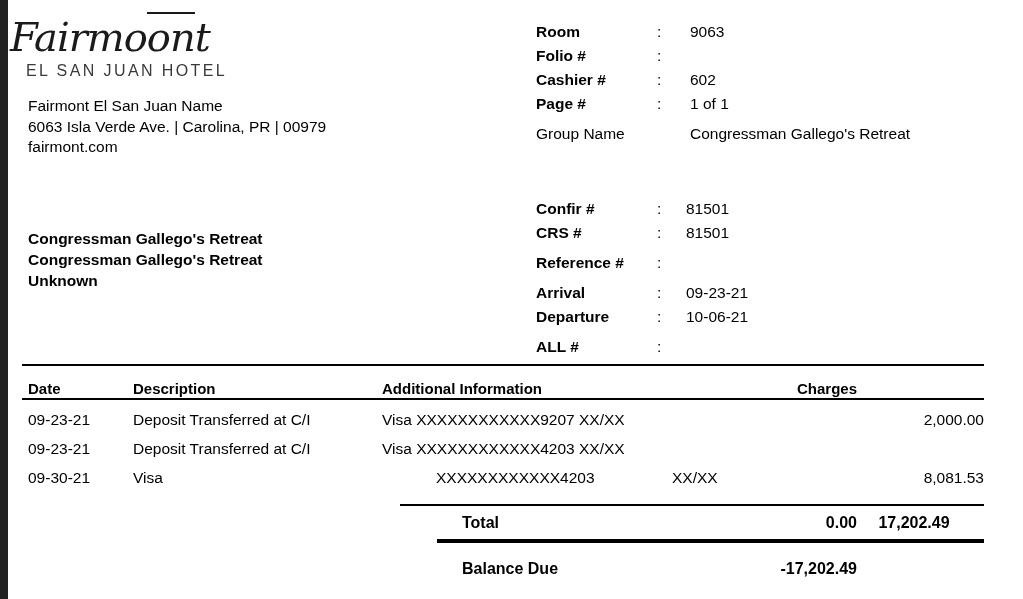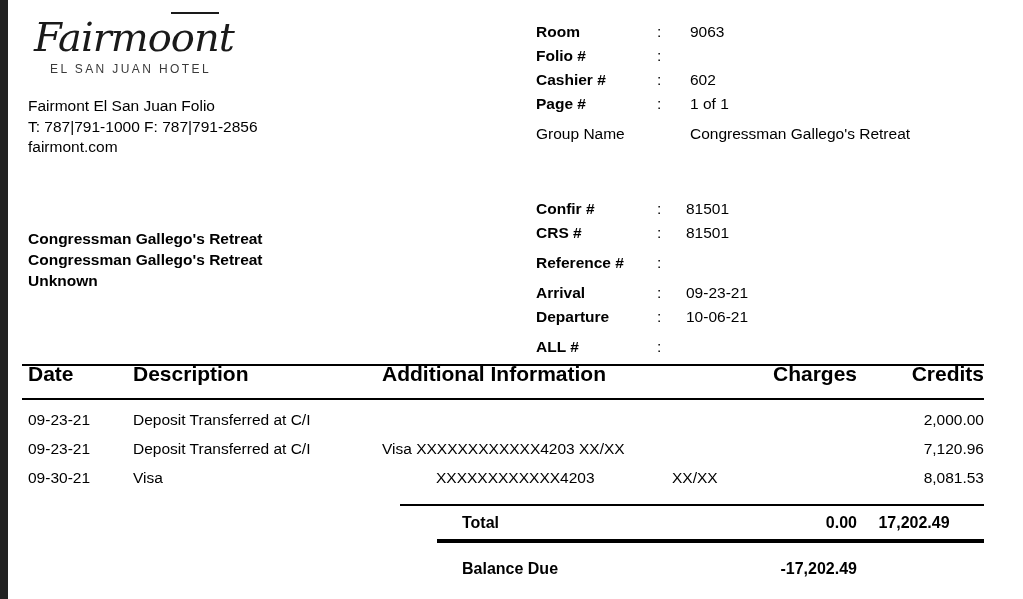--- a/index.html
+++ b/index.html
@@ -24,39 +24,39 @@
     left: 0;
     top: 0;
     width: 8px;
     height: 599px;
     background: #222222;
   }
 
   
   .logo-block {
     position: absolute;
-    left: 34px;
+    left: 10px;
     top: 14px;
     width: 220px;
   }
   .logo-word {
     font-family: "DejaVu Serif", serif;
     font-style: italic;
     font-size: 40px;
     line-height: 46px;
     letter-spacing: -1px;
     color: #1a1a1a;
     white-space: nowrap;
   }
   .logo-word .ov {
     border-top: 2px solid #1a1a1a;
     padding-top: 0px;
   }
   .logo-sub {
-    font-size: 12px;
+    font-size: 16px;
     letter-spacing: 2.4px;
     color: #3a3a3a;
     margin-top: 2px;
     margin-left: 16px;
     white-space: nowrap;
   }
   .addr {
     position: absolute;
     left: 28px;
     top: 96px;
@@ -109,23 +109,23 @@
   }
   .fvalue.tight { left: 150px; }
 
   
   .rule {
     position: absolute;
     background: #000000;
   }
   .tbl-head {
     position: absolute;
-    top: 362px;
+    top: 380px;
     height: 22px;
-    font-size: 21px;
+    font-size: 15px;
     font-weight: bold;
     white-space: nowrap;
   }
   .row {
     position: absolute;
     height: 22px;
     font-size: 15.5px;
     white-space: nowrap;
   }
   .c-date  { position: absolute; left: 28px; }
@@ -153,22 +153,22 @@
 <div id="page">
 
   <div class="page-edge"></div>
 
   <div class="logo-block">
     <div class="logo-word"><span>Fairmo</span><span class="ov">on</span><span>t</span></div>
     <div class="logo-sub">EL SAN JUAN HOTEL</div>
   </div>
 
   <div class="addr">
-    <div>Fairmont El San Juan Folio</div>
-    <div>T: 787|791-1000 F: 787|791-2856</div>
+    <div>Fairmont El San Juan Name</div>
+    <div>6063 Isla Verde Ave. | Carolina, PR | 00979</div>
     <div>fairmont.com</div>
   </div>
 
   <div class="guest">
     <div>Congressman Gallego's Retreat</div>
     <div>Congressman Gallego's Retreat</div>
     <div>Unknown</div>
   </div>
 
   <div class="fields block-a">
@@ -231,38 +231,37 @@
     </div>
   </div>
 
   <div class="rule" style="left:22px; top:364px; width:962px; height:2px;"></div>
 
   <div class="tbl-head" style="left:0; width:1023px;">
     <span class="c-date">Date</span>
     <span class="c-desc">Description</span>
     <span class="c-info">Additional Information</span>
     <span class="c-chg">Charges</span>
-    <span class="c-cred">Credits</span>
   </div>
 
   <div class="rule" style="left:22px; top:398px; width:962px; height:2px;"></div>
 
   <div class="row" style="left:0; width:1023px; top:411px;">
     <span class="c-date">09-23-21</span>
     <span class="c-desc">Deposit Transferred at C/I</span>
+    <span class="c-info">Visa XXXXXXXXXXXX9207 XX/XX</span>
     <span class="c-chg"></span>
     <span class="c-cred">2,000.00</span>
   </div>
 
   <div class="row" style="left:0; width:1023px; top:440px;">
     <span class="c-date">09-23-21</span>
     <span class="c-desc">Deposit Transferred at C/I</span>
     <span class="c-info">Visa XXXXXXXXXXXX4203 XX/XX</span>
     <span class="c-chg"></span>
-    <span class="c-cred">7,120.96</span>
   </div>
 
   <div class="row" style="left:0; width:1023px; top:469px;">
     <span class="c-date">09-30-21</span>
     <span class="c-desc">Visa</span>
     <span class="c-info2">XXXXXXXXXXXX4203</span>
     <span class="c-exp">XX/XX</span>
     <span class="c-chg"></span>
     <span class="c-cred">8,081.53</span>
   </div>

